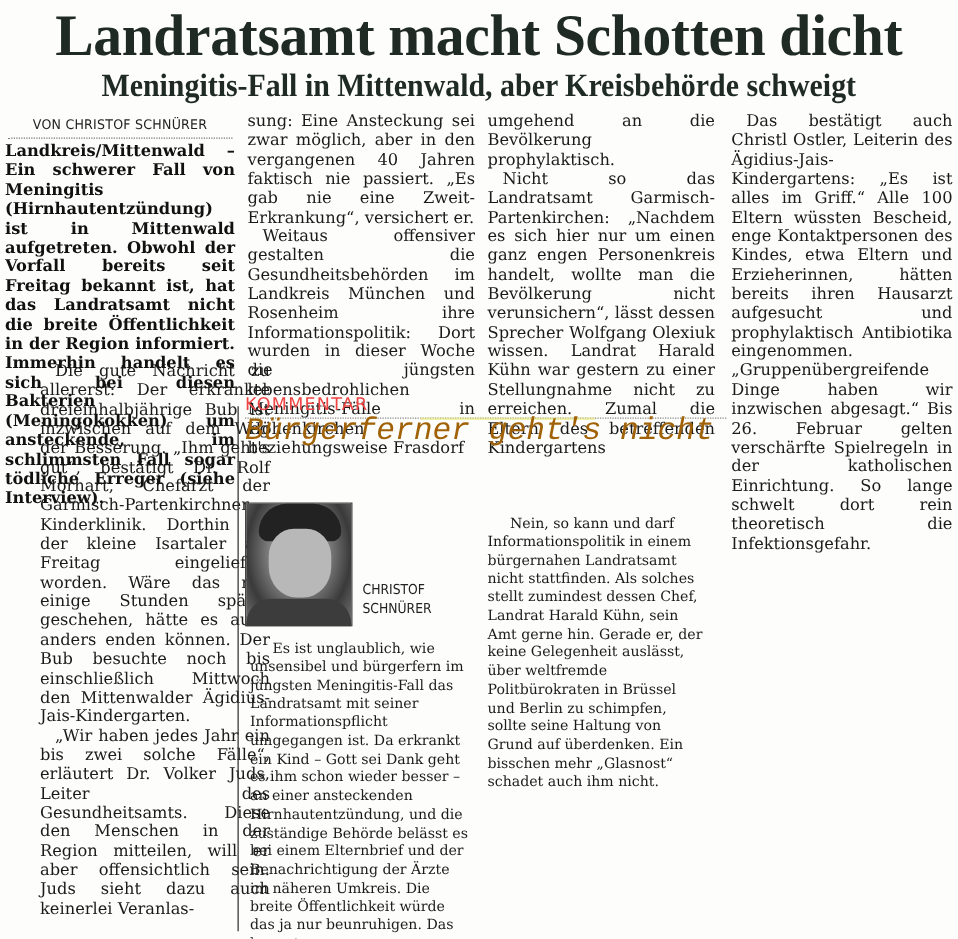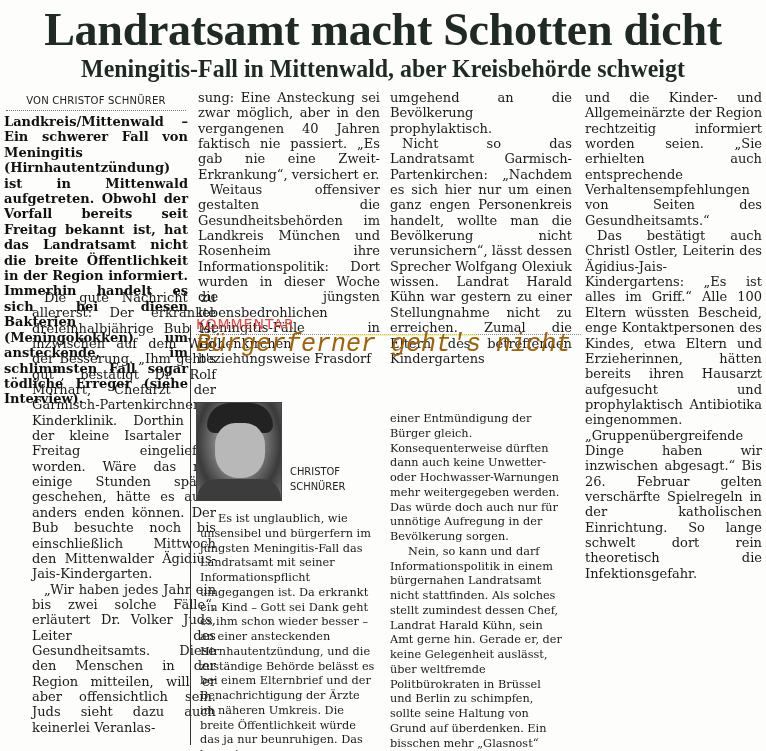--- a/index.html
+++ b/index.html
@@ -87,21 +87,20 @@
   <p>sung: Eine Ansteckung sei zwar möglich, aber in den vergangenen 40 Jahren faktisch nie passiert. „Es gab nie eine Zweit-Erkrankung“, versichert er.</p>
   <p class="ind">Weitaus offensiver gestalten die Gesundheitsbehörden im Landkreis München und Rosenheim ihre Informationspolitik: Dort wurden in dieser Woche die jüngsten lebensbedrohlichen Meningitis-Fälle in Höhenkirchen beziehungsweise Frasdorf</p>
 </div>
 
 <div class="col col3">
   <p>umgehend an die Bevölkerung prophylaktisch.</p>
   <p class="ind">Nicht so das Landratsamt Garmisch-Partenkirchen: „Nachdem es sich hier nur um einen ganz engen Personenkreis handelt, wollte man die Bevölkerung nicht verunsichern“, lässt dessen Sprecher Wolfgang Olexiuk wissen. Landrat Harald Kühn war gestern zu einer Stellungnahme nicht zu erreichen. Zumal die Eltern des betreffenden Kindergartens</p>
 </div>
 
 <div class="col col4">
-  <p>und die Kinder- und Allgemeinärzte der Region rechtzeitig informiert worden seien. „Sie erhielten auch entsprechende Verhaltensempfehlungen von Seiten des Gesundheitsamts.“</p>
   <p class="ind">Das bestätigt auch Christl Ostler, Leiterin des Ägidius-Jais-Kindergartens: „Es ist alles im Griff.“ Alle 100 Eltern wüssten Bescheid, enge Kontaktpersonen des Kindes, etwa Eltern und Erzieherinnen, hätten bereits ihren Hausarzt aufgesucht und prophylaktisch Antibiotika eingenommen. „Gruppenübergreifende Dinge haben wir inzwischen abgesagt.“ Bis 26. Februar gelten verschärfte Spielregeln in der katholischen Einrichtung. So lange schwelt dort rein theoretisch die Infektionsgefahr.</p>
 </div>
 
 <div class="vrule"></div>
 
 <div class="k-label">KOMMENTAR</div>
 <div class="k-rule">
     <span class="hl"></span>
   </div>
 <div class="k-title">Bürgerferner geht's nicht</div>
@@ -113,15 +112,14 @@
 </div>
 <div class="photo-cap">
   <div>CHRISTOF</div>
   <div>SCHNÜRER</div>
 </div>
 
 <div class="kcol kcol1">
   <p class="ind">Es ist unglaublich, wie unsensibel und bürgerfern im jüngsten Meningitis-Fall das Landratsamt mit seiner Informationspflicht umgegangen ist. Da erkrankt ein Kind – Gott sei Dank geht es ihm schon wieder besser – an einer ansteckenden Hirnhautentzündung, und die zuständige Behörde belässt es bei einem Elternbrief und der Benachrichtigung der Ärzte im näheren Umkreis. Die breite Öffentlichkeit würde das ja nur beunruhigen. Das kommt</p>
 </div>
 <div class="kcol kcol2">
-  <p>einer Entmündigung der Bürger gleich. Konsequenterweise dürften dann auch keine Unwetter- oder Hochwasser-Warnungen mehr weitergegeben werden. Das würde doch auch nur für unnötige Aufregung in der Bevölkerung sorgen.</p>
   <p class="ind">Nein, so kann und darf Informationspolitik in einem bürgernahen Landratsamt nicht stattfinden. Als solches stellt zumindest dessen Chef, Landrat Harald Kühn, sein Amt gerne hin. Gerade er, der keine Gelegenheit auslässt, über weltfremde Politbürokraten in Brüssel und Berlin zu schimpfen, sollte seine Haltung von Grund auf überdenken. Ein bisschen mehr „Glasnost“ schadet auch ihm nicht.</p>
 </div>
 
 </body></html>

